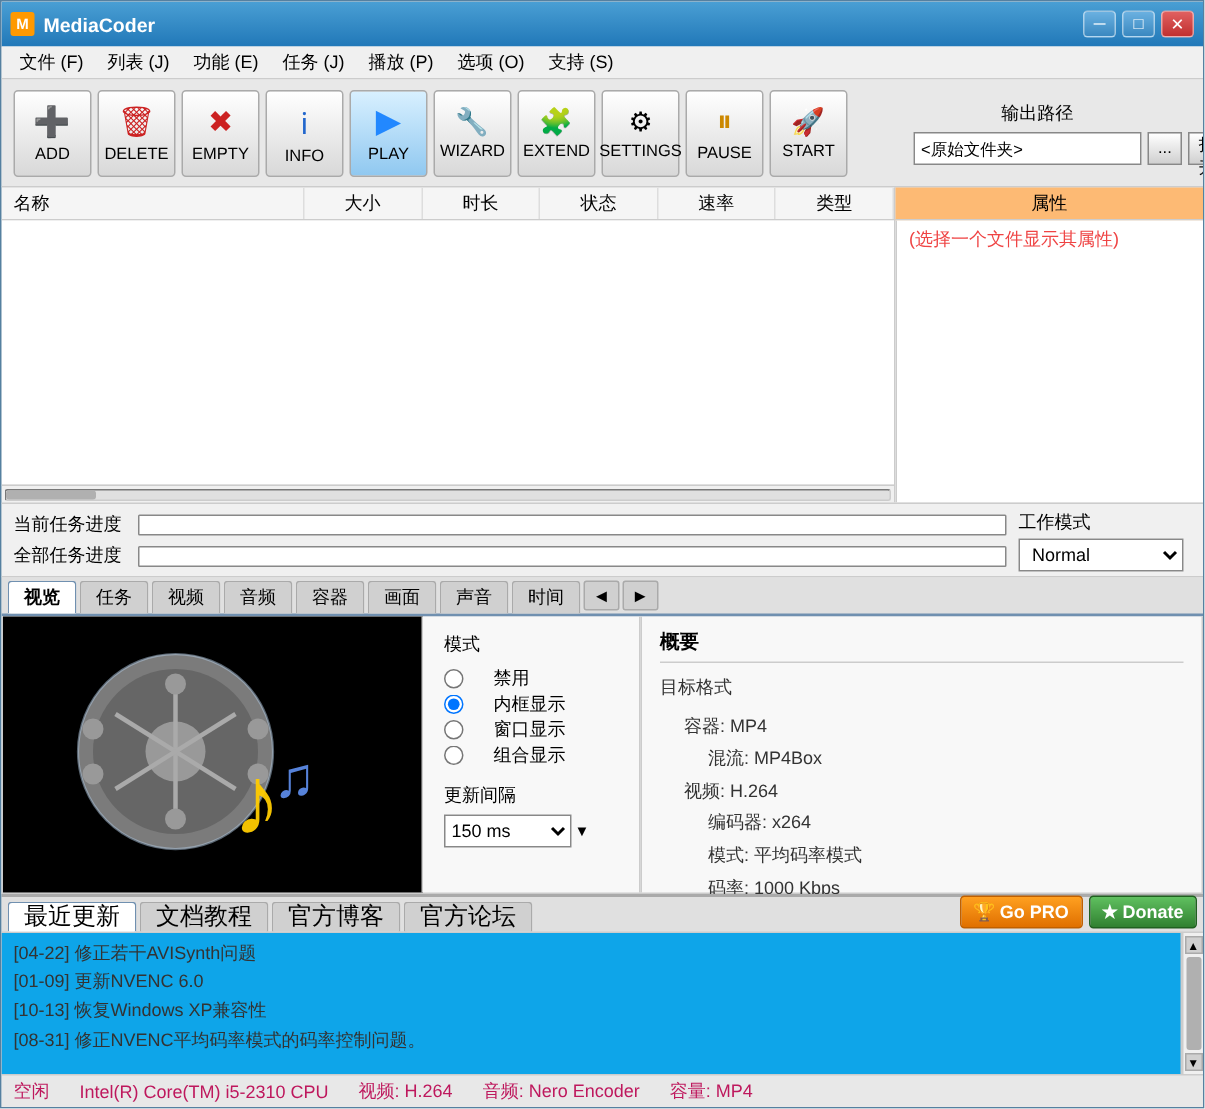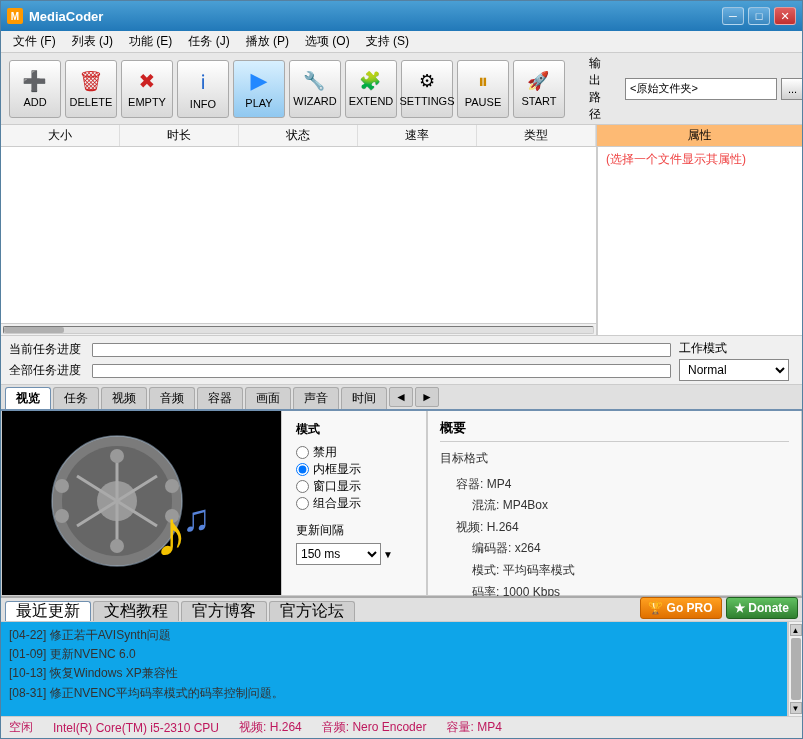--- a/index.html
+++ b/index.html
@@ -252,22 +252,22 @@
     .preview-panel {
       width: 280px;
       background: black;
       display: flex; align-items: center; justify-content: center;
       border-right: 1px solid #ccc;
     }
     .preview-img {
       width: 270px; height: 155px;
       display: flex; align-items: center; justify-content: center;
     }
-    .display-title { font-size: 12px; font-weight: bold; margin-bottom: 6px; }
-    .radio-row { display: flex; align-items: center; gap: 4px; font-size: 12px; }
+    .display-title { font-size: 12px; font-weight: normal; margin-bottom: 6px; }
+    .radio-row { display: flex; align-items: center; gap: 20px; font-size: 12px; }
     .radio-row input[type=radio] { margin: 0; }
 
     .update-interval {
       margin-top: 10px;
       display: flex; flex-direction: column; gap: 4px;
     }
     .interval-label { font-size: 12px; }
     .interval-select {
       width: 85px; height: 22px;
       border: 1px solid #888;
@@ -401,21 +401,21 @@
       display: flex;
       align-items: center;
       background: #e8e8e8;
       border-bottom: 1px solid #ccc;
       padding: 4px 8px;
       height: 72px;
     }
     .toolbar-buttons { display: flex; gap: 4px; flex: 1; }
     .output-section {
       display: flex;
-      flex-direction: row;
+      flex-direction: column;
       gap: 4px;
       width: 205px;
     }
     .output-section-title { font-size: 12px; text-align: center; }
     .output-row-inner { display: flex; gap: 4px; align-items: center; padding-left: 20px; }
     .lists-row {
       display: flex;
       height: 210px;
     }
     .progress-work-row {
@@ -517,20 +517,21 @@
         <button class="browse-btn">...</button>
         <button class="open-btn">打开</button>
       </div>
     </div>
   </div>
 
   <div class="lists-row">
 
     <div class="file-list">
       <div class="file-list-header">
+        <div class="file-col name">名称</div>
         <div class="file-col size">大小</div>
         <div class="file-col duration">时长</div>
         <div class="file-col status">状态</div>
         <div class="file-col speed">速率</div>
         <div class="file-col type">类型</div>
       </div>
       <div class="file-list-body"></div>
       <div class="file-list-scrollbar">
         <div class="scrollbar-track">
           <div class="scrollbar-thumb"></div>

